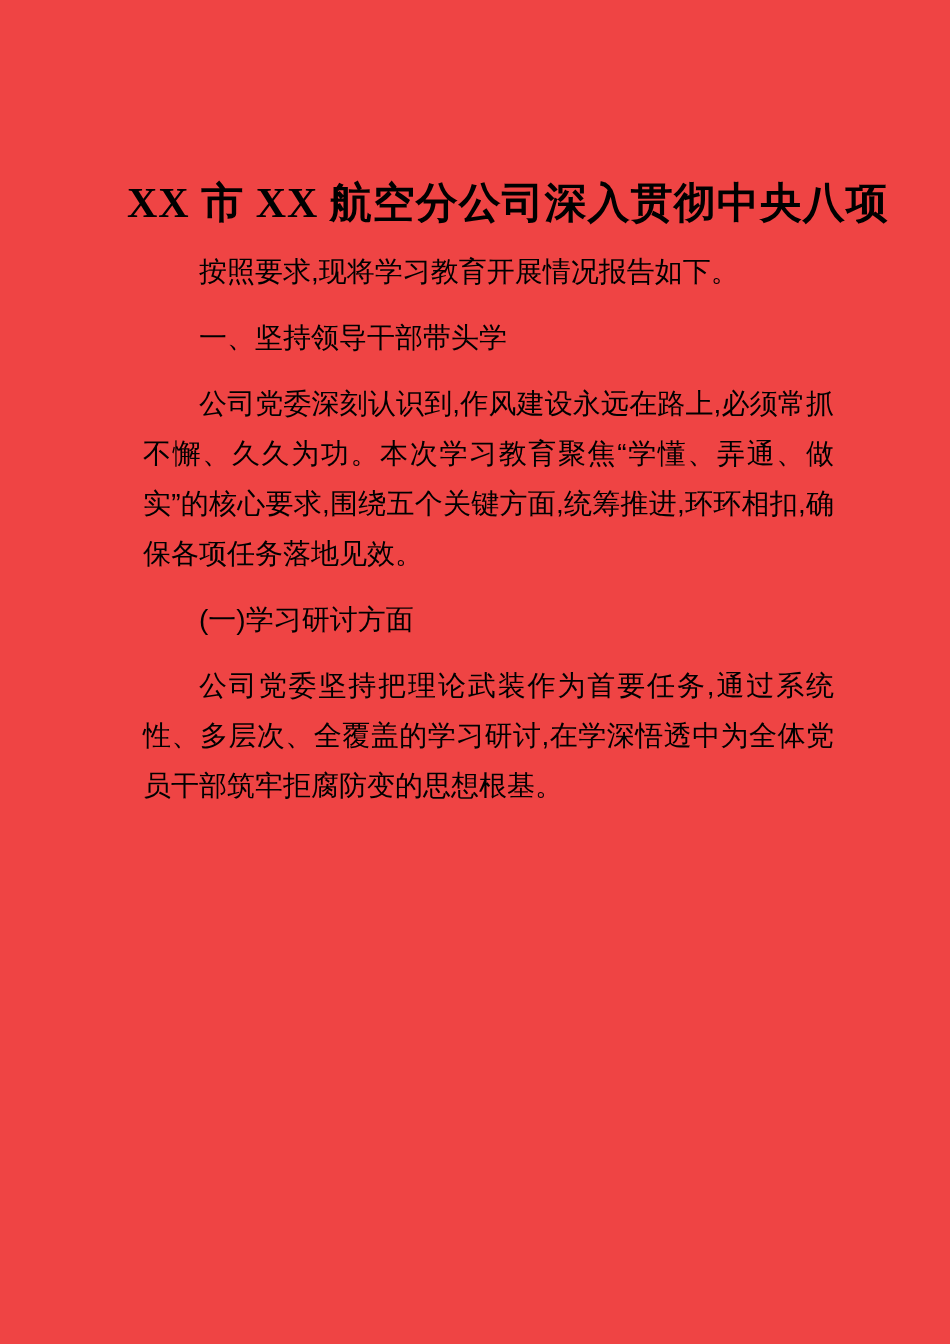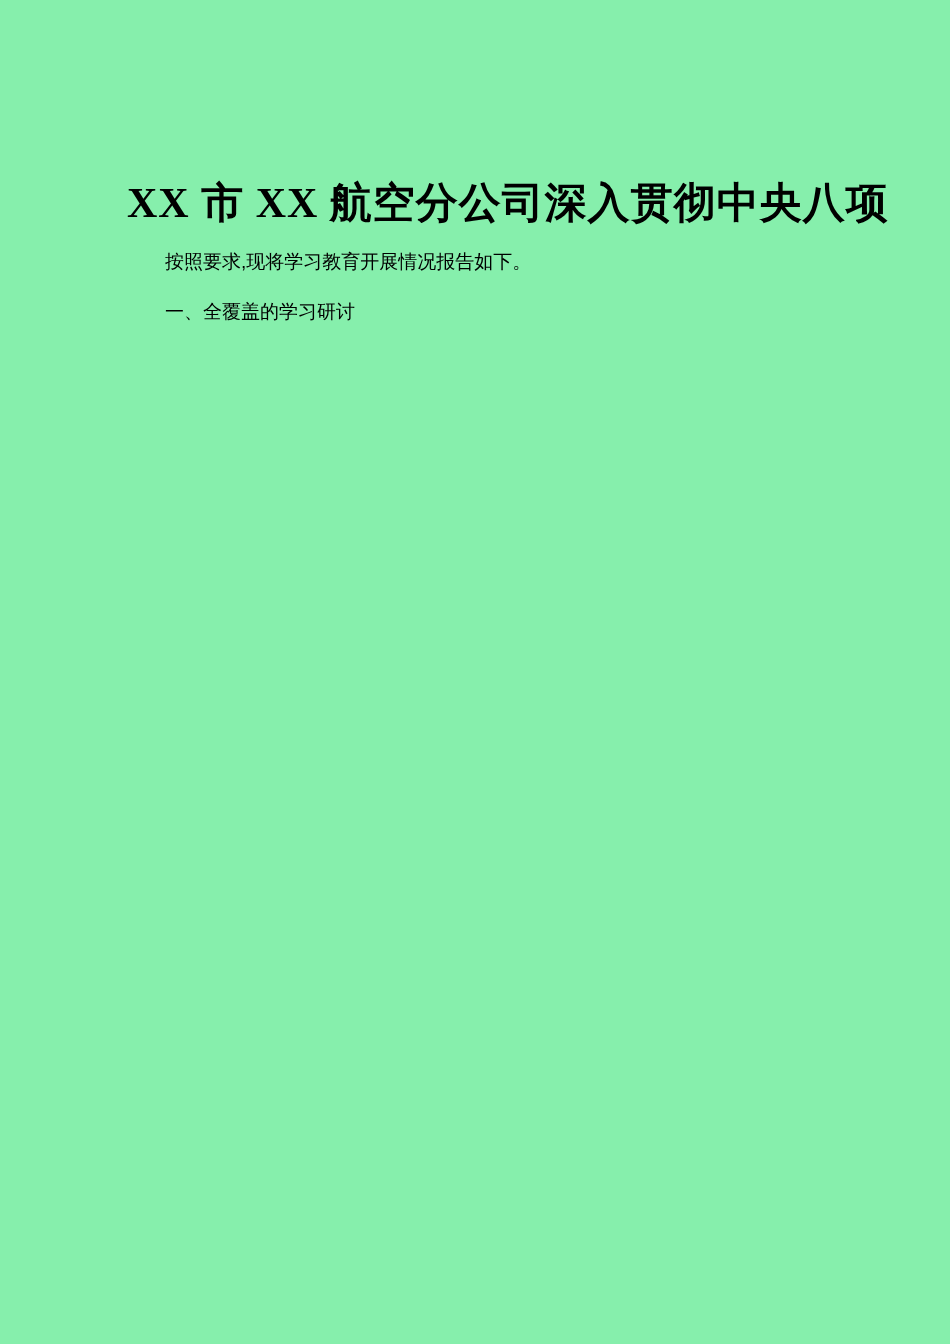--- a/index.html
+++ b/index.html
@@ -9,58 +9,61 @@
   body {
     width: 950px;
     height: 1344px;
     background: #ffffff;
     overflow: hidden;
   }
   .page {
     box-sizing: border-box;
     width: 950px;
     height: 1344px;
-    background: #86efac;
+    background: #ef4444;
     color: #000000;
     padding: 176px 100px 0 127px;
   }
   .doc-title {
     font-family: "Liberation Serif", "DejaVu Serif", serif;
     font-weight: 700;
     font-size: 42px;
     line-height: 55px;
     text-align: center;
     margin: 0 0 6px 0;
     letter-spacing: 1px;
   }
   .title-line {
     display: block;
     white-space: nowrap;
   }
   .para {
     font-family: "Liberation Sans", "DejaVu Sans", sans-serif;
-    font-size: 19px;
+    font-size: 28px;
     line-height: 50px;
     text-align: justify;
     text-justify: inter-ideograph;
     text-indent: 2em;
-    margin: 0;
+    margin: 16px;
     word-break: break-all;
   }
 </style>
 </head>
 <body>
 
 <div class="page">
 
   <h1 class="doc-title">
     <span class="title-line">XX 市 XX 航空分公司深入贯彻中央八项</span>
   </h1>
 
   <p class="para">按照要求,现将学习教育开展情况报告如下。</p>
 
-  <p class="para">一、全覆盖的学习研讨</p>
+  <p class="para">一、坚持领导干部带头学</p>
 
+  <p class="para">公司党委深刻认识到,作风建设永远在路上,必须常抓不懈、久久为功。本次学习教育聚焦“学懂、弄通、做实”的核心要求,围绕五个关键方面,统筹推进,环环相扣,确保各项任务落地见效。</p>
 
+  <p class="para">(一)学习研讨方面</p>
 
+  <p class="para">公司党委坚持把理论武装作为首要任务,通过系统性、多层次、全覆盖的学习研讨,在学深悟透中为全体党员干部筑牢拒腐防变的思想根基。</p>
 
 
 </div>
 
 </body></html>

